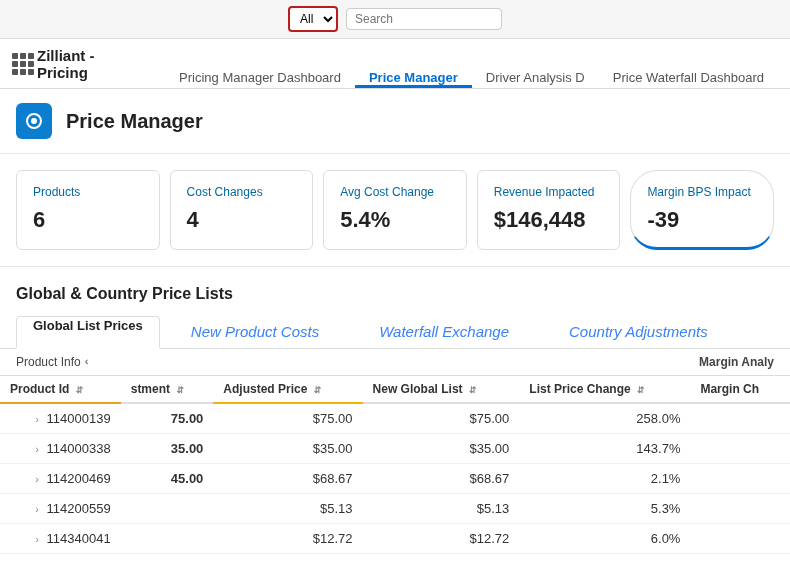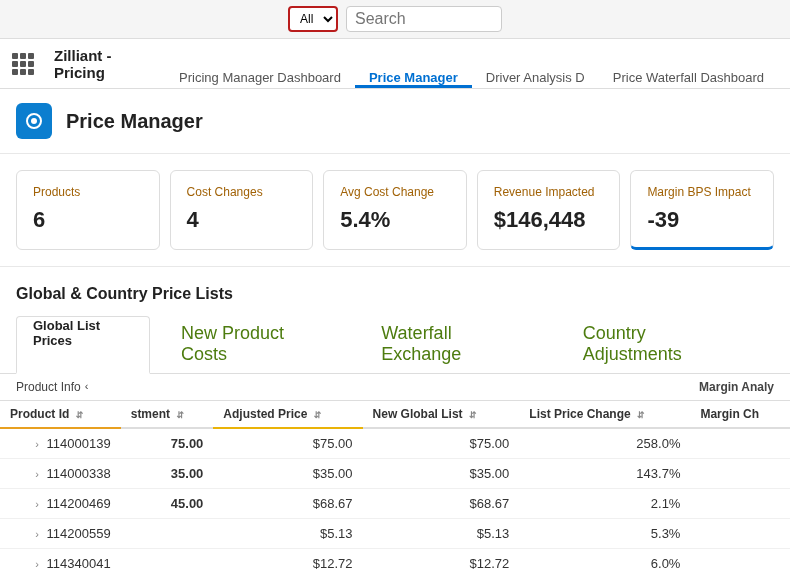--- a/index.html
+++ b/index.html
@@ -19,37 +19,37 @@
       border: 2px solid #b91c1c;
       border-radius: 4px;
       padding: 3px 6px;
       font-size: 12px;
       background: #fff;
     }
     .top-bar input {
       border: 1px solid #ccc;
       border-radius: 4px;
       padding: 3px 8px;
-      font-size: 16px;
+      font-size: 12px;
       width: 156px;
     }
 
     
     .nav-bar {
       display: flex;
       align-items: center;
       border-bottom: 1px solid #ddd;
       padding: 0 12px;
       height: 50px;
       background: #fff;
     }
     .nav-logo {
       display: flex;
       align-items: center;
-      gap: 20px;
+      gap: 3px;
       margin-right: 24px;
     }
     .nav-logo-icon {
       display: grid;
       grid-template-columns: repeat(3, 6px);
       gap: 2px;
     }
     .nav-logo-icon span {
       width: 6px; height: 6px;
       background: #555;
@@ -116,24 +116,24 @@
       padding-bottom: 16px;
     }
     .kpi-card {
       flex: 1;
       border: 1px solid #ddd;
       border-radius: 6px;
       padding: 14px 16px;
       margin-right: 10px;
       background: #fff;
     }
-    .kpi-card:last-child { margin-right: 0; }
+    .kpi-card:last-child { margin-right: 0; border-radius: 27px; }
     .kpi-label {
       font-size: 12px;
-      color: #a16207;
+      color: #0369a1;
       margin-bottom: 8px;
     }
     .kpi-value {
       font-size: 22px;
       font-weight: 600;
       color: #222;
     }
     .kpi-card.highlighted {
       border-bottom: 3px solid #0070d2;
     }
@@ -167,26 +167,27 @@
     .sub-tab.active {
       background: #fff;
       border-bottom: 2px solid #fff;
       font-weight: 600;
       color: #222;
       position: relative;
       bottom: -1px;
     }
     .sub-tab-plain {
       padding: 8px 20px;
-      font-size: 18px;
+      font-size: 15px;
       cursor: pointer;
-      color: #4d7c0f;
+      color: #3b82f6;
       margin-right: 20px;
       border: none;
       background: none;
+      font-style: italic;
     }
 
     
     .table-toolbar {
       display: flex;
       align-items: center;
       padding: 6px 16px;
       border-bottom: 1px solid #ddd;
       font-size: 12px;
       color: #444;

